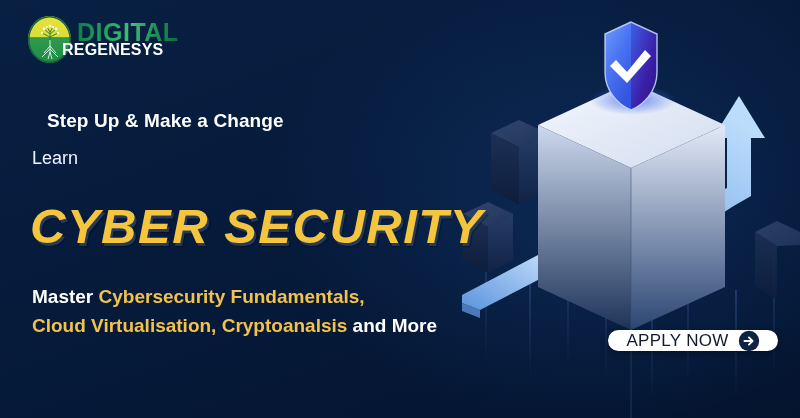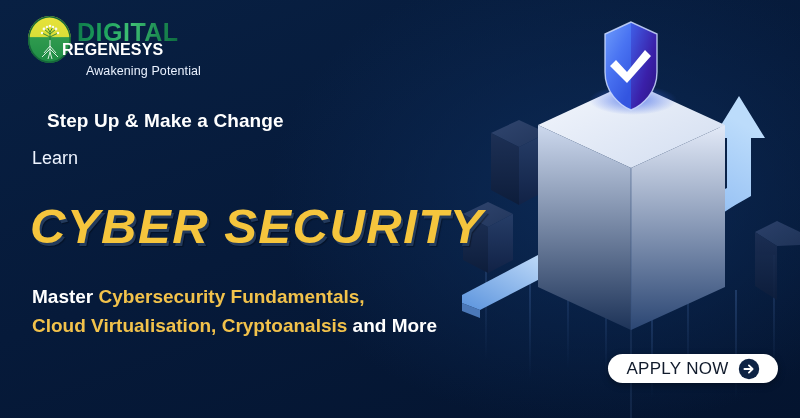--- a/index.html
+++ b/index.html
@@ -142,30 +142,29 @@
     white-space: nowrap;
   }
   .bullets .hl { color: #f2c24b; }
 
   
   .cta {
     position: absolute;
     left: 608px;
     top: 330px;
     width: 170px;
-    height: 29px;
+    height: 21px;
     background: #ffffff;
     border-radius: 17px;
     display: flex;
     align-items: center;
     justify-content: center;
     gap: 9px;
     box-shadow: 0 2px 7px rgba(0,0,0,0.35);
     cursor: pointer;
-    margin-top: 24px;
   }
   .cta-label {
     font-size: 17px;
     font-weight: normal;
     color: #111b2c;
     letter-spacing: 0.3px;
   }
   .cta-arrow { width: 22px; height: 22px; display: block; }
   .laptop {
     position: absolute;
@@ -343,21 +342,20 @@
             <path d="M13 6 L19 13"></path>
           <path d="M13 9 L5 17"></path>
             <path d="M13 9 L21 17"></path>
           <path d="M13 12 L11 19"></path>
             <path d="M13 12 L15 19"></path>
         </g>
       </svg>
     </div>
     <div class="logo-word1">DIGITAL</div>
     <div class="logo-word2">REGENESYS</div>
-    <div class="logo-tag">Awakening Potential</div>
   </div>
 
   <div class="kicker">Step Up &amp; Make a Change</div>
   <div class="learn">Learn</div>
   <div class="title">CYBER  SECURITY</div>
 
   <div class="bullets">
     <div><span>Master </span><span class="hl">Cybersecurity Fundamentals,</span></div>
     <div><span class="hl">Cloud Virtualisation, Cryptoanalsis</span><span> and More</span></div>
   </div>

